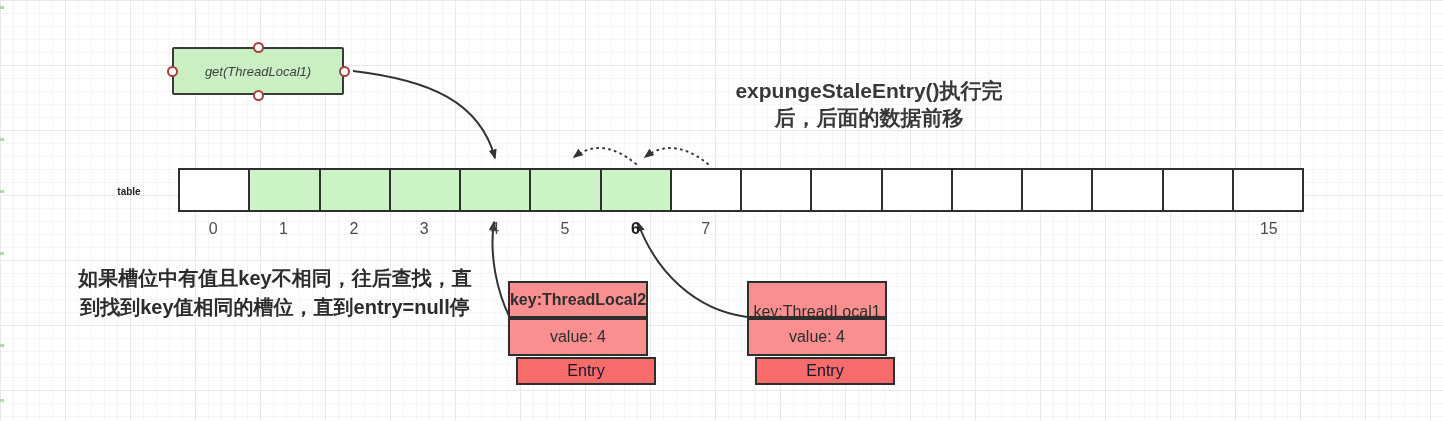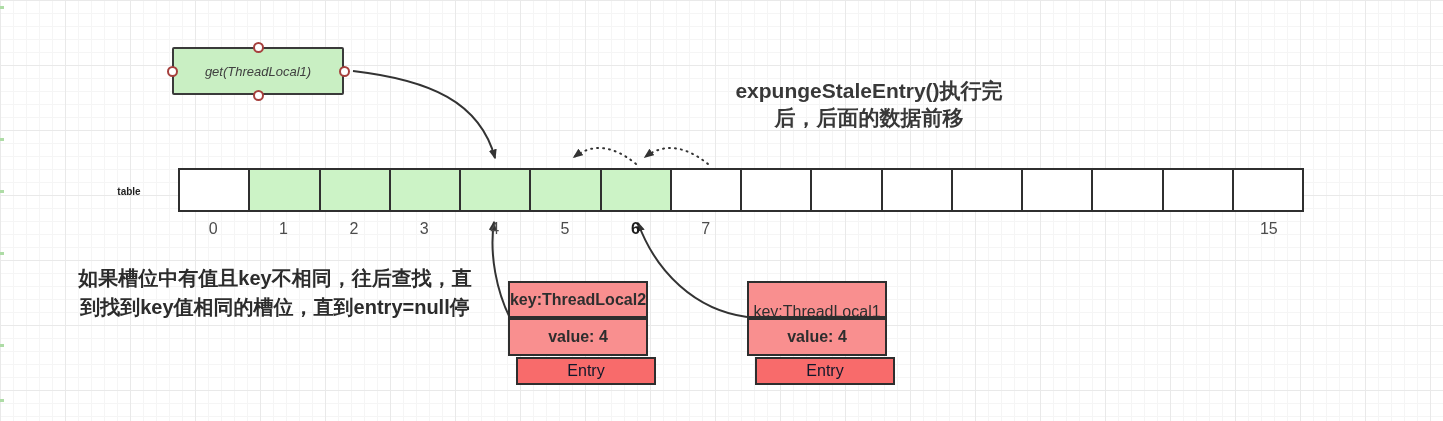--- a/index.html
+++ b/index.html
@@ -65,21 +65,21 @@
   .index-cell.bold{font-weight:bold;color:#1b1b1b;}
 
   
   .entry-cell{
     box-sizing:border-box;border:2px solid #2e2e2e;
     display:flex;align-items:center;justify-content:center;
     font-size:16px;color:#2e2e2e;
   }
   .entry-key,.entry-value{width:140px;height:38px;background:#f98f8f;}
   .entry-key{height:37px;}
-  .entry-value{font-weight:bold;}
+  .entry-value{font-weight:normal;}
   .entry-type{width:140px;height:28px;background:#f86b6b;color:#0f172a;}
 
   .edge-tick{width:4px;height:3px;background:#aedca6;left:0;}
 </style>
 </head>
 <body>
 
 <div id="canvas">
 
   <svg class="abs" style="left:0;top:0;" width="1443" height="421" viewBox="0 0 1443 421">

